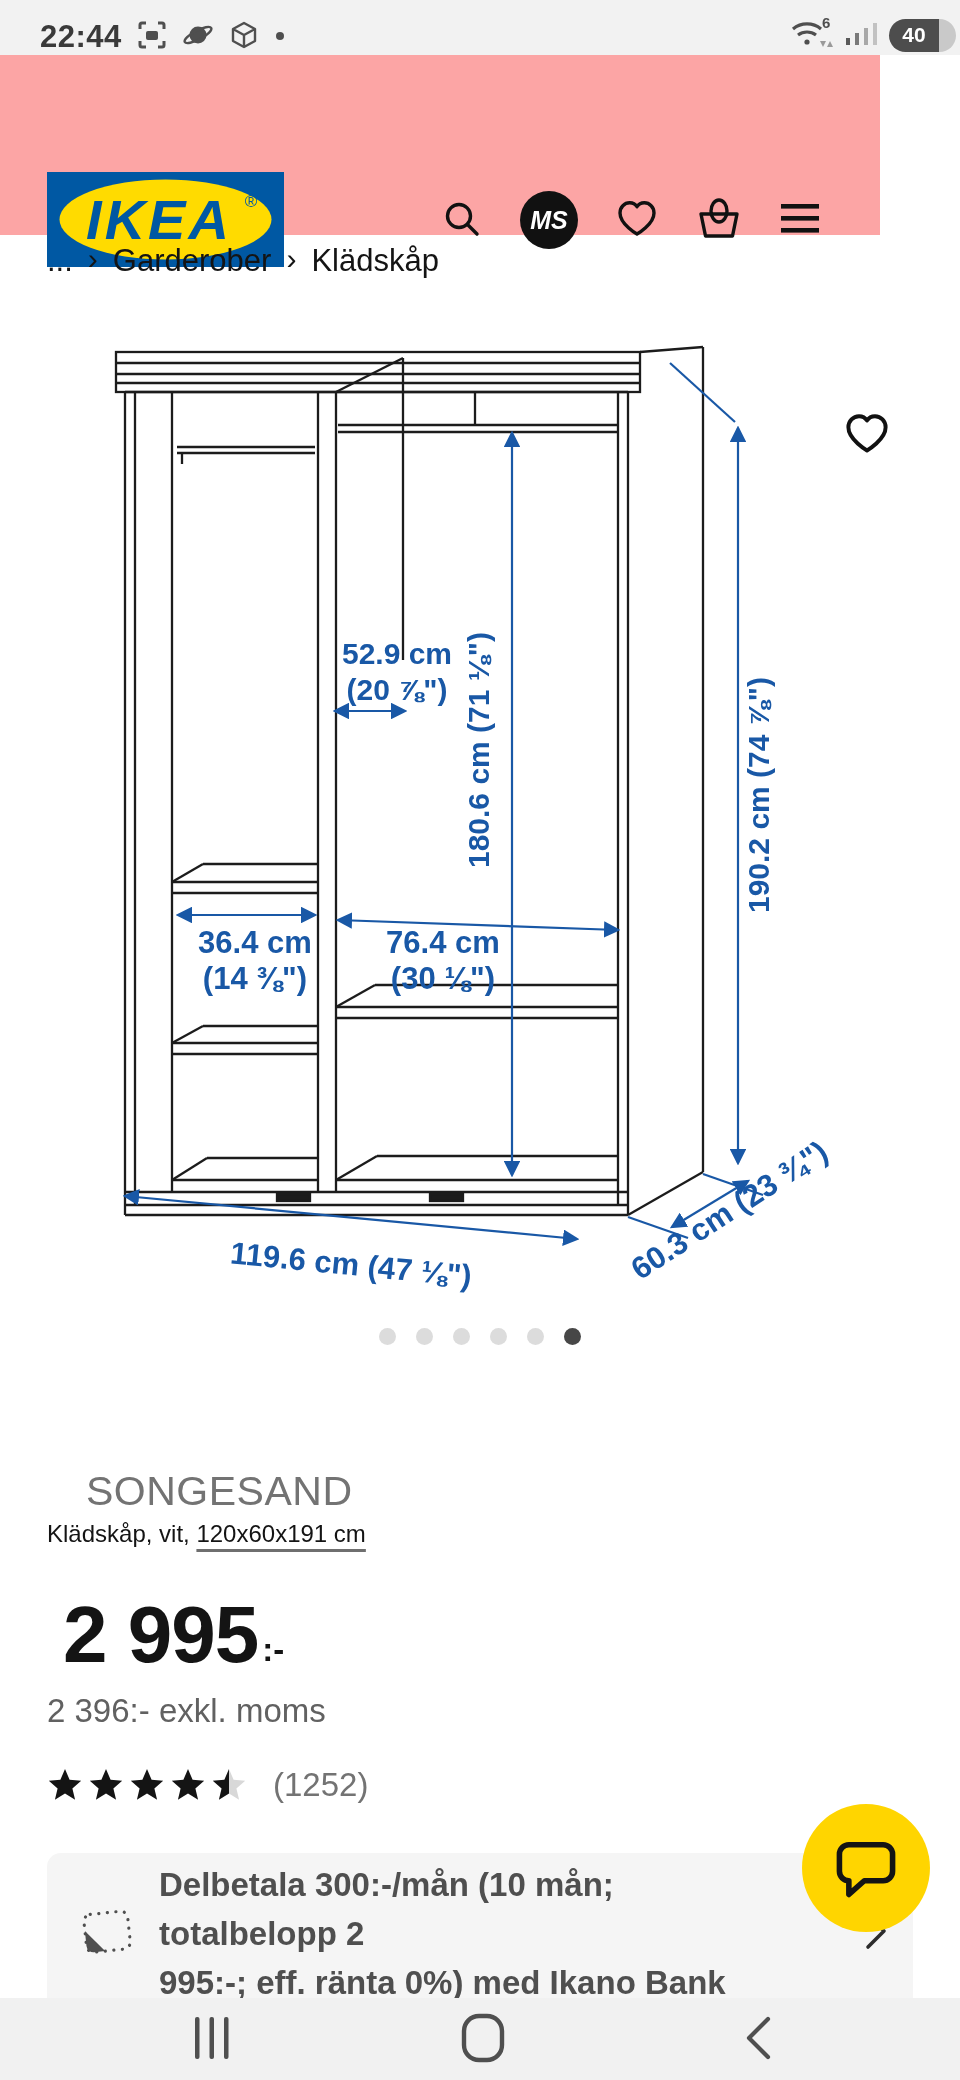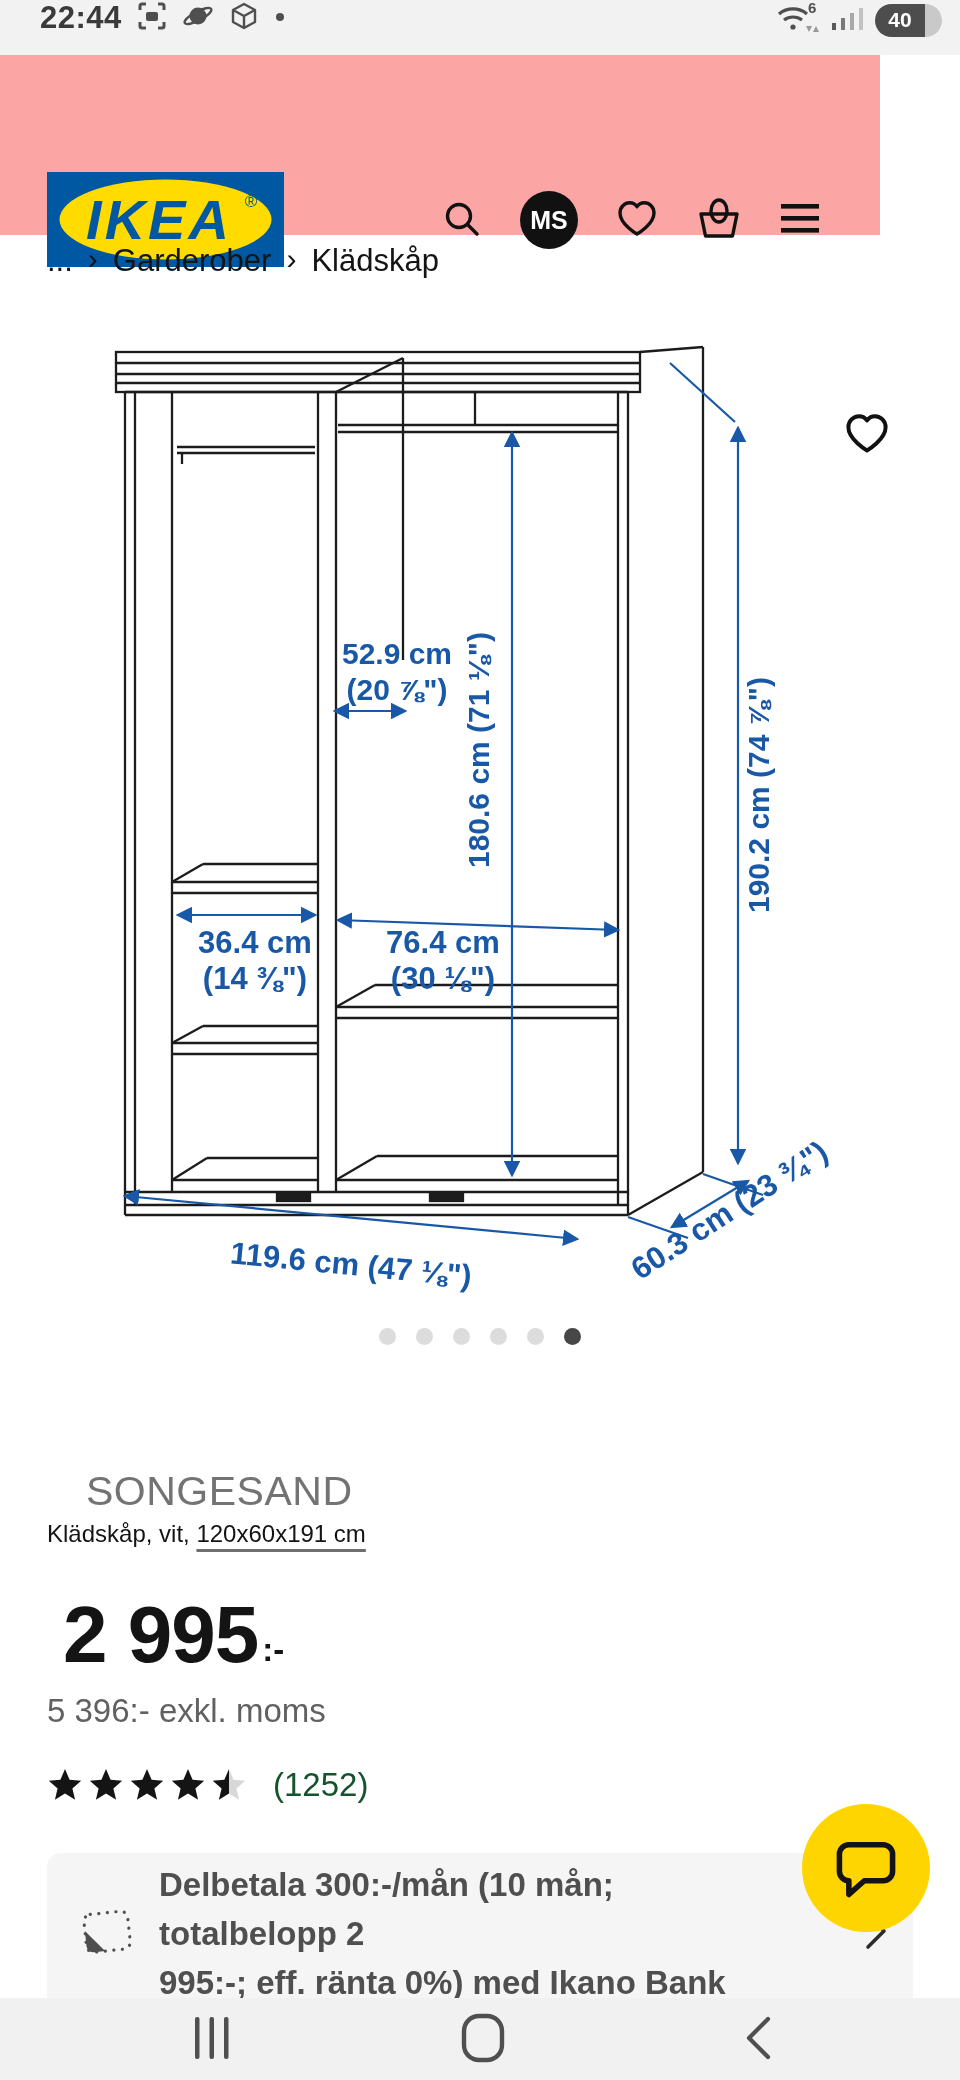--- a/index.html
+++ b/index.html
@@ -5,21 +5,21 @@
   * { margin:0; padding:0; box-sizing:border-box; }
   html,body { width:960px; height:2080px; }
   body {
     position:relative; background:#fff; overflow:hidden;
     font-family:"Liberation Sans", sans-serif; color:#111;
   }
   .abs { position:absolute; }
 
   
   .status-bar { left:0; top:0; width:960px; height:55px; background:#f2f2f2;
-    display:flex; align-items:flex-start; justify-content:space-between; padding:0 18px 0 40px; }
+    display:flex; align-items:flex-end; justify-content:space-between; padding:0 4px 0 40px; }
   .sb-left { display:flex; align-items:center; gap:15px; }
   .sb-right { display:flex; align-items:center; gap:10px; }
   .sb-time { font-size:31px; font-weight:600; color:#3a3a3a; letter-spacing:.5px; }
 
   
   .header { left:0; top:55px; width:880px; height:180px; background:#fca5a5; }
   .logo { left:47px; top:117px; width:237px; height:95px; }
   .hdr-icons { right:60px; top:130px; height:70px; display:flex; align-items:center; gap:38px; }
   .avatar { width:58px; height:58px; border-radius:50%; background:#111; color:#fff;
     display:flex; align-items:center; justify-content:center; font-size:25px; font-weight:700; }
@@ -40,21 +40,21 @@
   .p-name { left:47px; top:1468px; font-size:41px; font-weight:400; letter-spacing:.5px; color:#737373;margin-left:39px; }
   .p-desc { left:47px; top:1520px; font-size:24px; color:#141414; }
   .p-size-link { color:#141414; text-decoration:underline; text-decoration-color:#6f6f6f;
     text-decoration-thickness:3px; text-underline-offset:7px; }
   .p-price-row { left:63px; top:1595px; display:flex; align-items:flex-end; }
   .p-price { font-size:80px; font-weight:800; letter-spacing:-1px; color:#141414; line-height:1; }
   .p-price-suffix { font-size:33px; font-weight:700; color:#141414; padding:0 0 6px 4px; }
   .p-note { left:47px; top:1692px; font-size:33px; color:#616161; }
   .rating { left:47px; top:1766px; display:flex; align-items:center; gap:26px; }
   .stars { display:flex; gap:5px; }
-  .review-count { font-size:33px; color:#14532d; }
+  .review-count { font-size:33px; color:#737373; }
 
   
   .fin-card { left:47px; top:1853px; width:866px; height:160px; background:#f5f5f5;
     border-radius:14px; display:flex; align-items:center; padding:0 24px 0 26px; }
   .fin-icon { flex:0 0 64px; margin-right:22px; }
   .fin-text { width:610px; font-size:33px; font-weight:700; color:#4f4f4f; line-height:49px; }
   .fin-chevron { margin-left:auto; }
 
   
   .chat-btn { left:802px; top:1804px; width:128px; height:128px; border-radius:50%;
@@ -132,21 +132,21 @@
   </a>
   <div class="abs hdr-icons">
     <button style="background:none;border:none;">
       <span>
         <svg width="40" height="40" viewBox="0 0 40 40">
           <circle cx="17" cy="17" r="11.5" fill="none" stroke="#111" stroke-width="3.4"></circle>
           <line x1="25.5" y1="25.5" x2="35" y2="35" stroke="#111" stroke-width="3.4" stroke-linecap="round"></line>
         </svg>
       </span>
     </button>
-    <button class="avatar" style="border:none;">
+    <button class="avatar" style="border:none;font-style:italic;">
       <span>MS</span>
     </button>
     <button style="background:none;border:none;">
       <span>
         <svg width="42" height="40" viewBox="0 0 42 40">
           <path d="M21 35 C21 35 4 25.2 4 13.9 C4 8.2 8.4 3.8 13.7 3.8 C16.7 3.8 19.5 5.3 21 7.7 C22.5 5.3 25.3 3.8 28.3 3.8 C33.6 3.8 38 8.2 38 13.9 C38 25.2 21 35 21 35 Z" fill="none" stroke="#111" stroke-width="3.4" stroke-linejoin="round"></path>
         </svg>
       </span>
     </button>
     <button style="background:none;border:none;">
@@ -291,21 +291,21 @@
 
 <h1 class="abs p-name">SONGESAND</h1>
 <div class="abs p-desc">
   <span>Klädskåp, vit, </span><a class="p-size-link">120x60x191 cm</a>
 </div>
 
 <div class="abs p-price-row">
   <span class="p-price">2 995</span>
   <span class="p-price-suffix">:-</span>
 </div>
-<div class="abs p-note">5 396:- exkl. moms</div>
+<div class="abs p-note">2 396:- exkl. moms</div>
 
 <div class="abs rating">
   <span class="stars">
     <svg width="36" height="36" viewBox="0 0 36 36">
         <path d="M18 2 L22.6 12.8 L34.2 13.8 L25.4 21.4 L28.1 32.7 L18 26.6 L7.9 32.7 L10.6 21.4 L1.8 13.8 L13.4 12.8 Z" fill="#141414"></path>
       </svg>
     <svg width="36" height="36" viewBox="0 0 36 36">
         <path d="M18 2 L22.6 12.8 L34.2 13.8 L25.4 21.4 L28.1 32.7 L18 26.6 L7.9 32.7 L10.6 21.4 L1.8 13.8 L13.4 12.8 Z" fill="#141414"></path>
       </svg>
     <svg width="36" height="36" viewBox="0 0 36 36">

